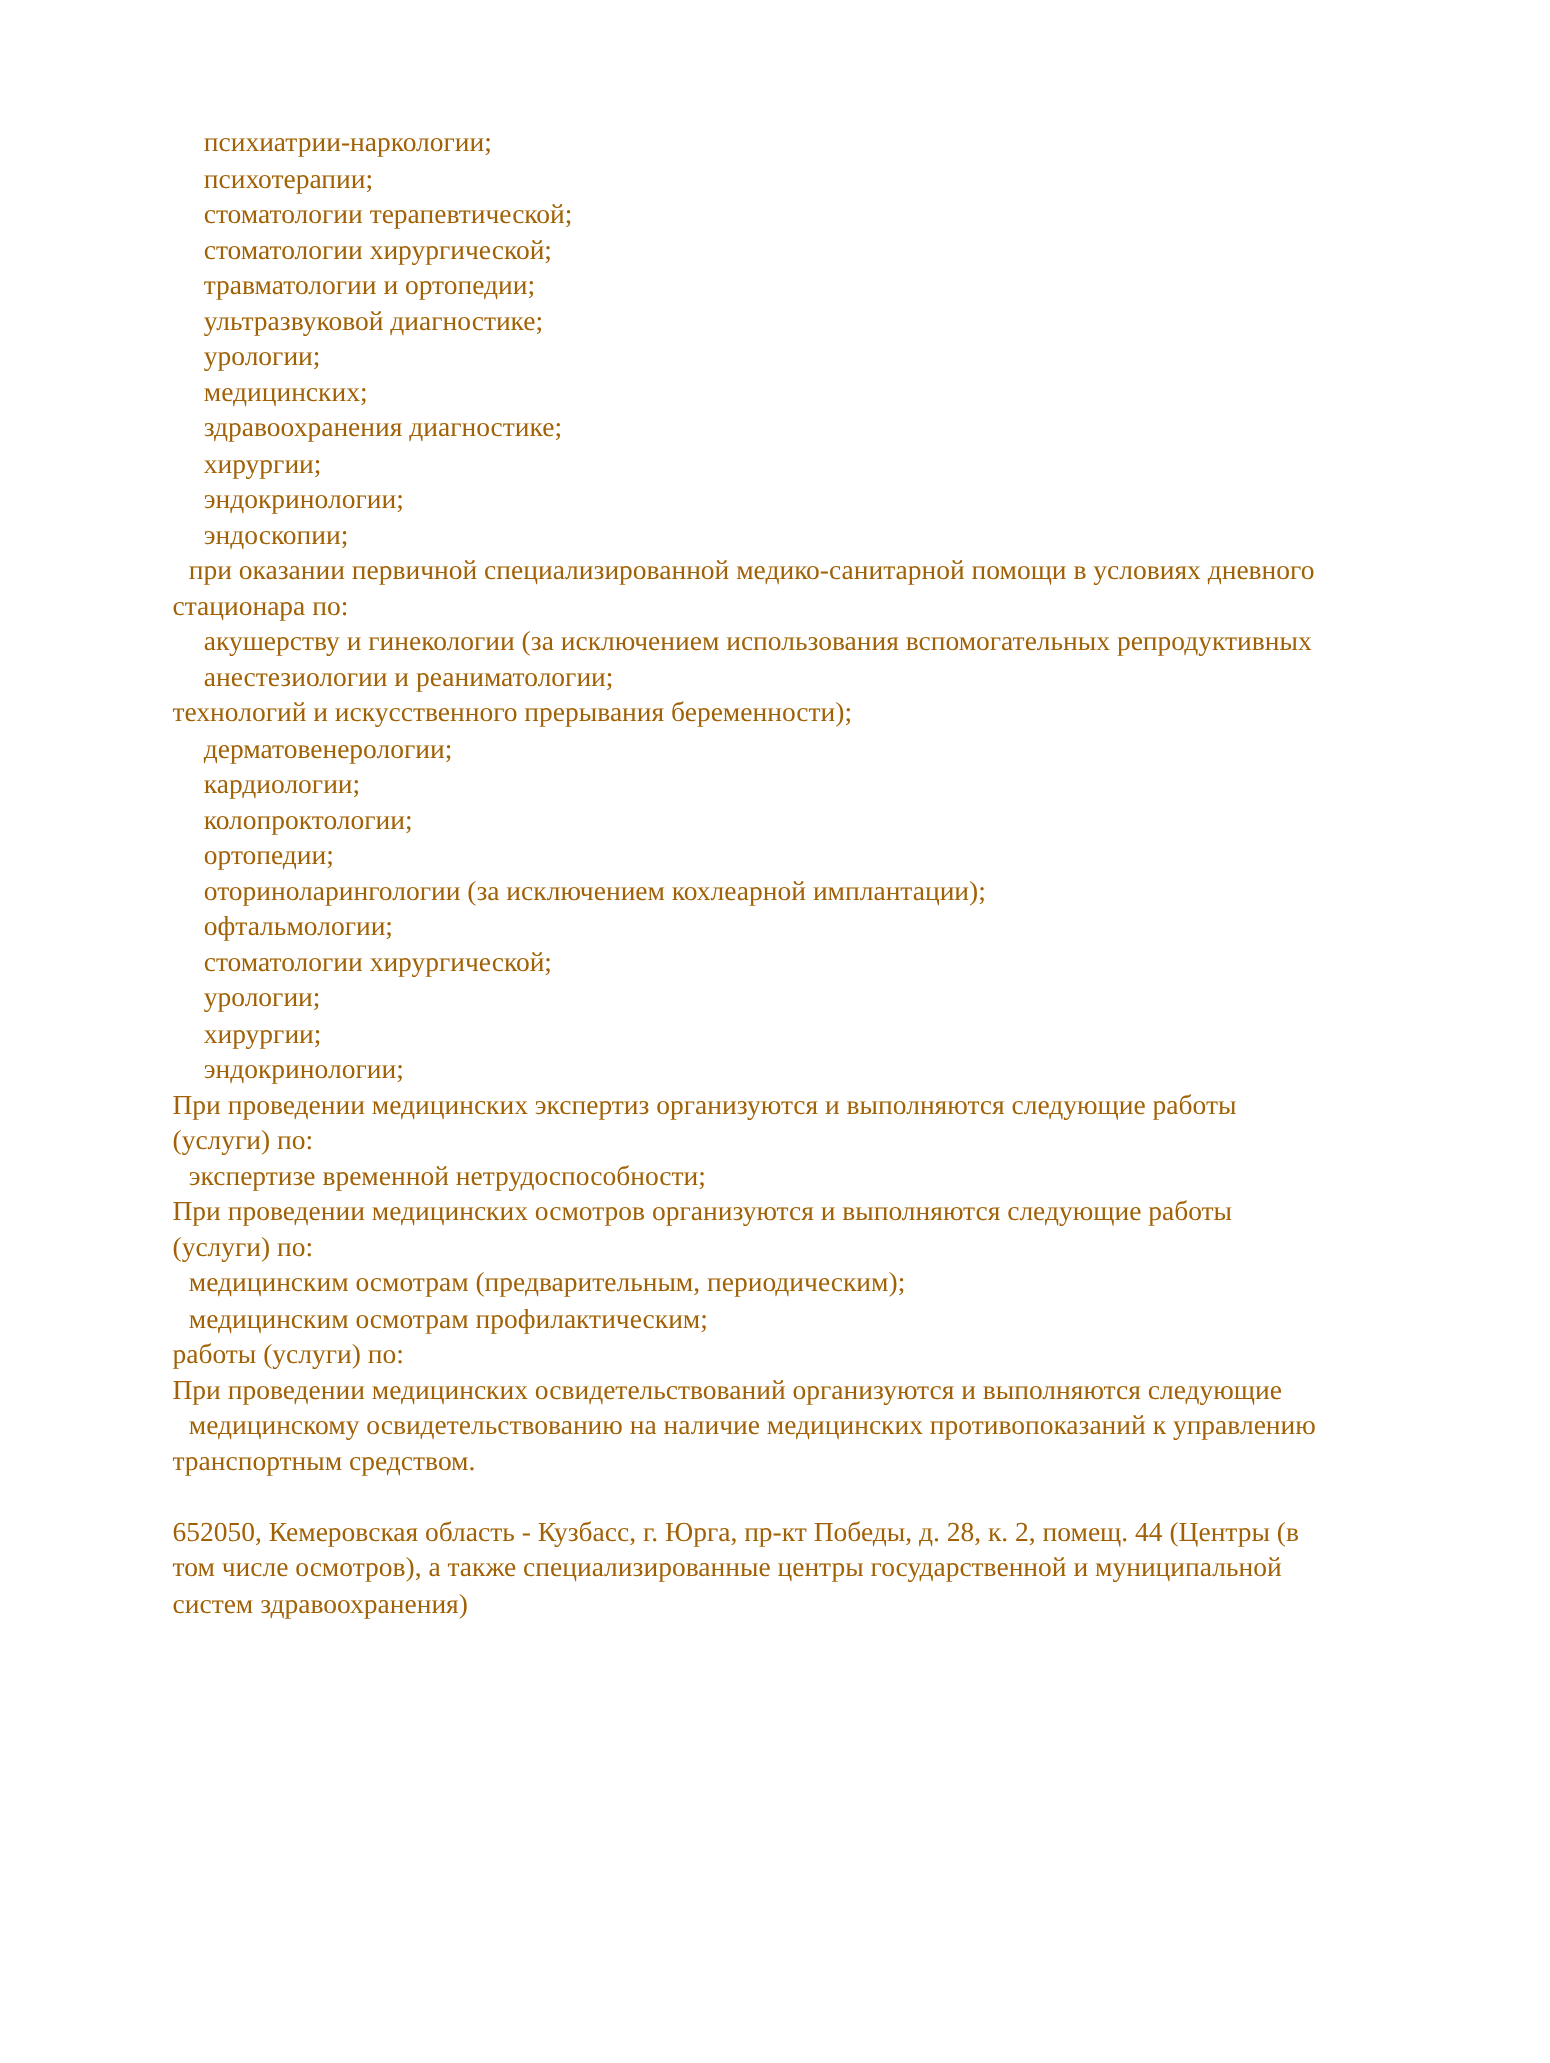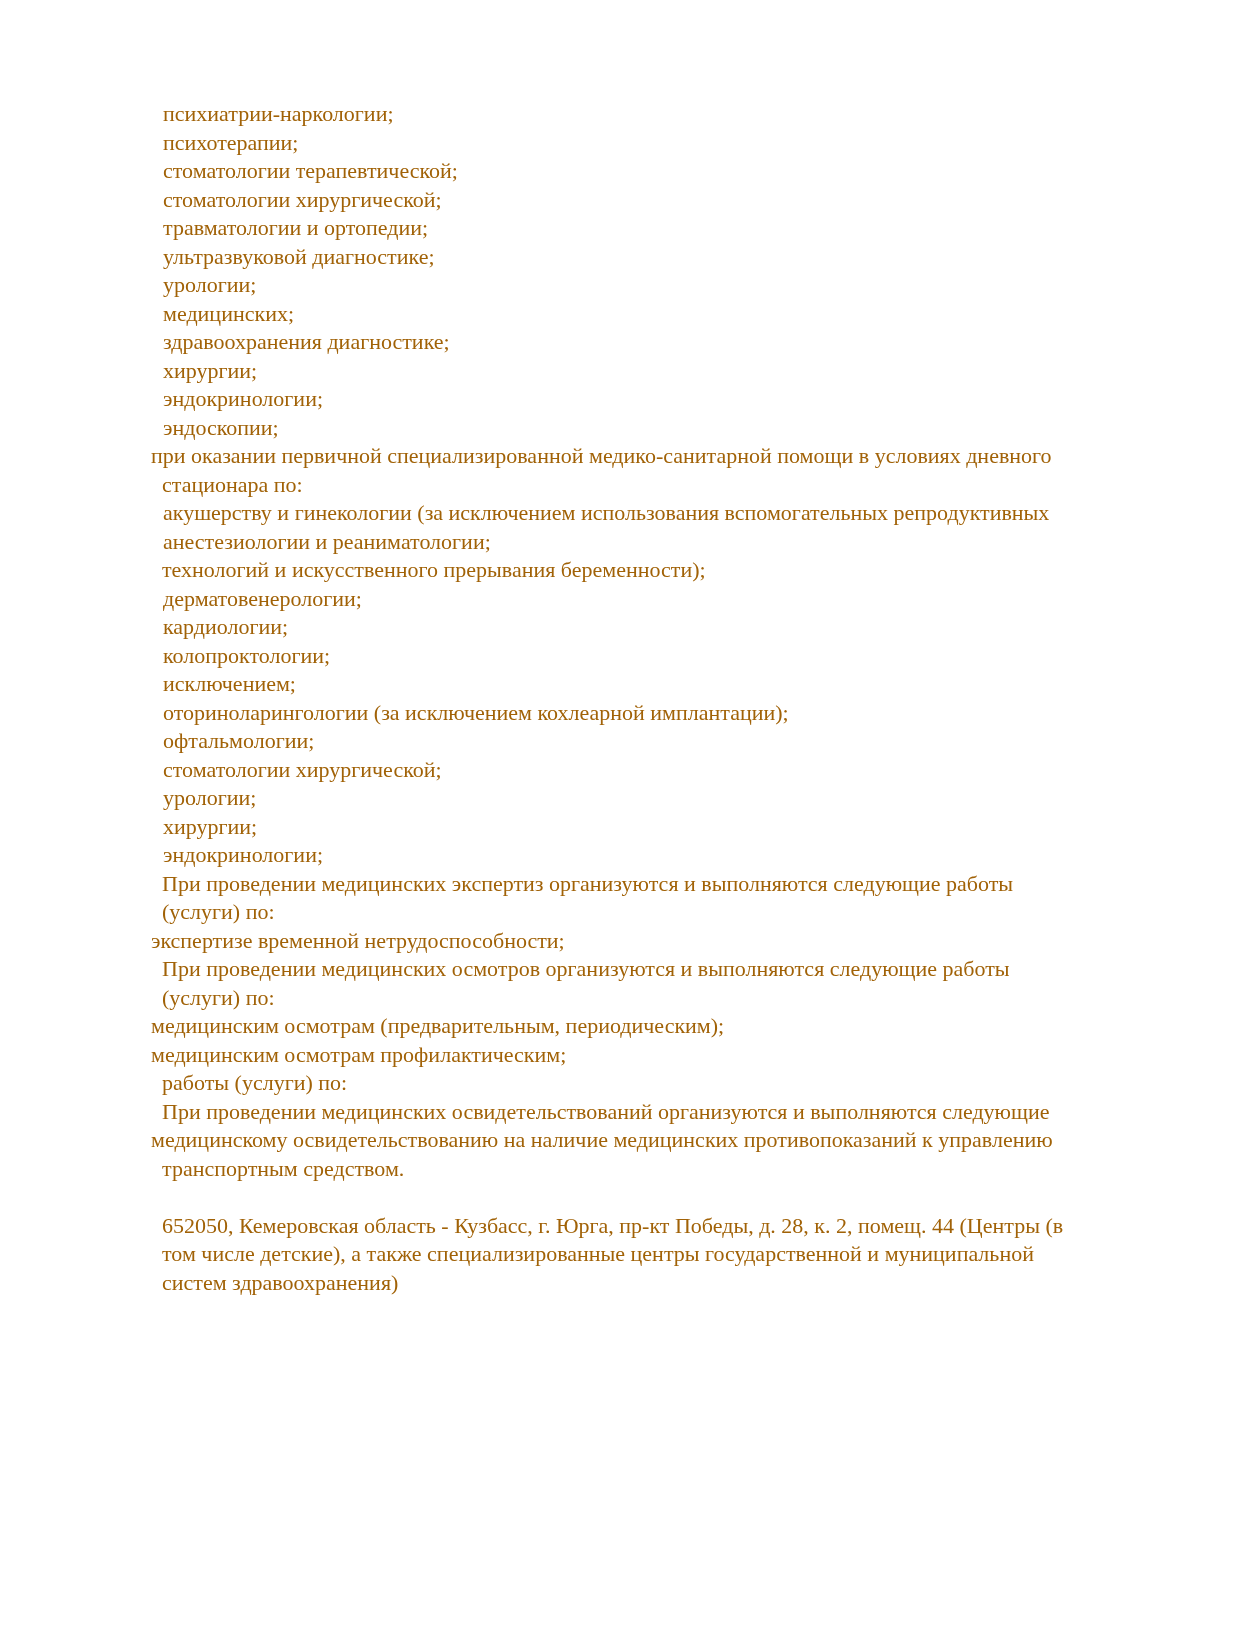--- a/index.html
+++ b/index.html
@@ -20,21 +20,21 @@
     width: 1040px;
     font-family: "Liberation Serif", "DejaVu Serif", serif;
     font-size: 22px;
     line-height: 28.5px;
     color: #a16207;
   }
   .line {
     white-space: pre;
     height: 28.5px;
   }
-  .l0 { padding-left: 0px; margin-left: 24px; }
+  .l0 { padding-left: 0px; }
   .l1 { padding-left: 13px; }
   .l2 { padding-left: 25px; }
   .blank { height: 28.5px; }
 </style>
 </head>
 <body>
 
 <div class="page">
   <div class="line l2">психиатрии-наркологии;</div>
   <div class="line l2">психотерапии;</div>
@@ -49,35 +49,35 @@
   <div class="line l2">эндокринологии;</div>
   <div class="line l2">эндоскопии;</div>
   <div class="line l1">при оказании первичной специализированной медико-санитарной помощи в условиях дневного</div>
   <div class="line l0">стационара по:</div>
   <div class="line l2">акушерству и гинекологии (за исключением использования вспомогательных репродуктивных</div>
   <div class="line l2">анестезиологии и реаниматологии;</div>
   <div class="line l0">технологий и искусственного прерывания беременности);</div>
   <div class="line l2">дерматовенерологии;</div>
   <div class="line l2">кардиологии;</div>
   <div class="line l2">колопроктологии;</div>
-  <div class="line l2">исключением;</div>
+  <div class="line l2">ортопедии;</div>
   <div class="line l2">оториноларингологии (за исключением кохлеарной имплантации);</div>
   <div class="line l2">офтальмологии;</div>
   <div class="line l2">стоматологии хирургической;</div>
   <div class="line l2">урологии;</div>
   <div class="line l2">хирургии;</div>
   <div class="line l2">эндокринологии;</div>
   <div class="line l0">При проведении медицинских экспертиз организуются и выполняются следующие работы</div>
   <div class="line l0">(услуги) по:</div>
   <div class="line l1">экспертизе временной нетрудоспособности;</div>
   <div class="line l0">При проведении медицинских осмотров организуются и выполняются следующие работы</div>
   <div class="line l0">(услуги) по:</div>
   <div class="line l1">медицинским осмотрам (предварительным, периодическим);</div>
   <div class="line l1">медицинским осмотрам профилактическим;</div>
   <div class="line l0">работы (услуги) по:</div>
   <div class="line l0">При проведении медицинских освидетельствований организуются и выполняются следующие</div>
   <div class="line l1">медицинскому освидетельствованию на наличие медицинских противопоказаний к управлению</div>
   <div class="line l0">транспортным средством.</div>
   <div class="blank"></div>
   <div class="line l0">652050, Кемеровская область - Кузбасс, г. Юрга, пр-кт Победы, д. 28, к. 2, помещ. 44 (Центры (в</div>
-  <div class="line l0">том числе детские), а также специализированные центры государственной и муниципальной</div>
+  <div class="line l0">том числе осмотров), а также специализированные центры государственной и муниципальной</div>
   <div class="line l0">систем здравоохранения)</div>
 </div>
 
 </body></html>

